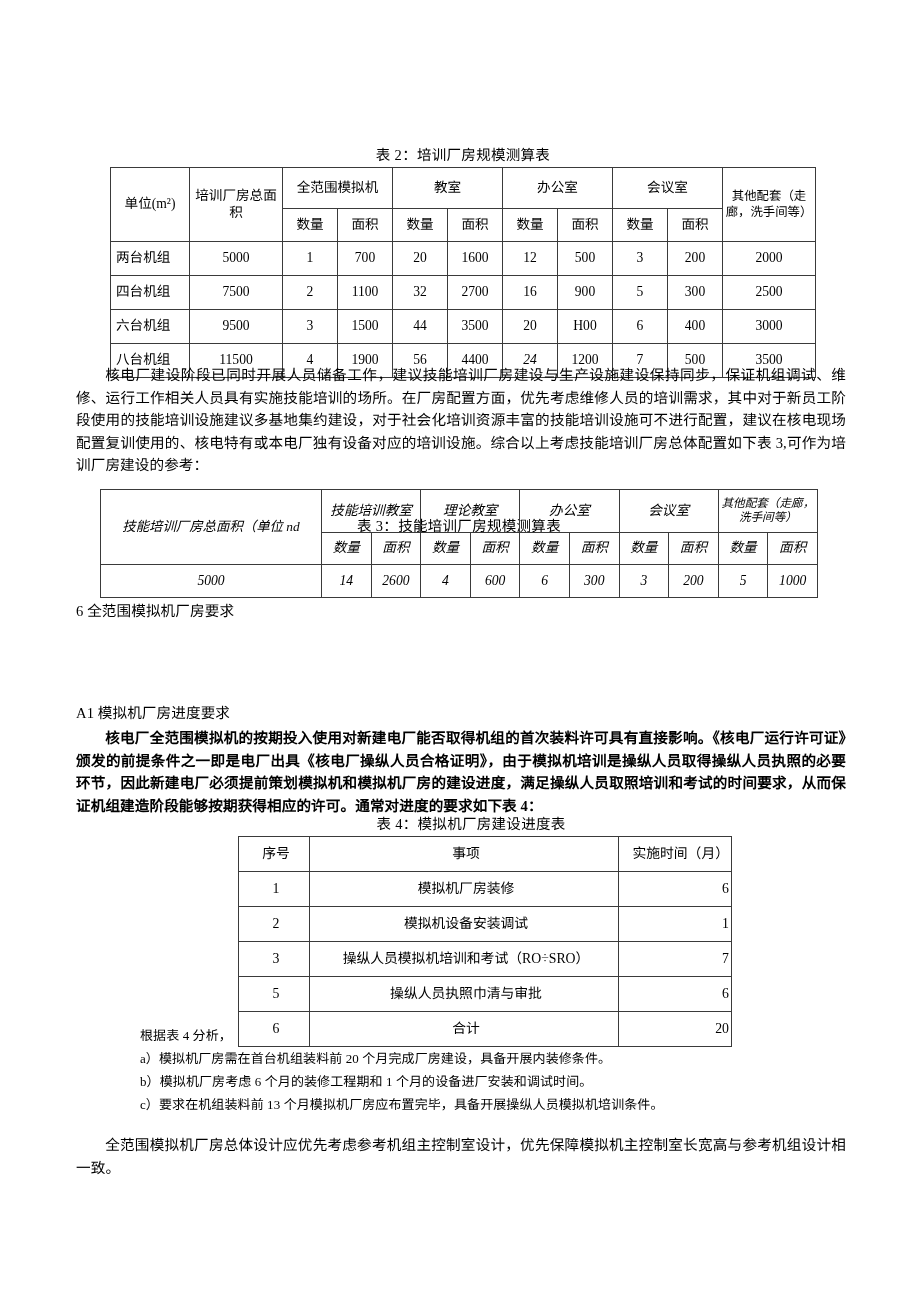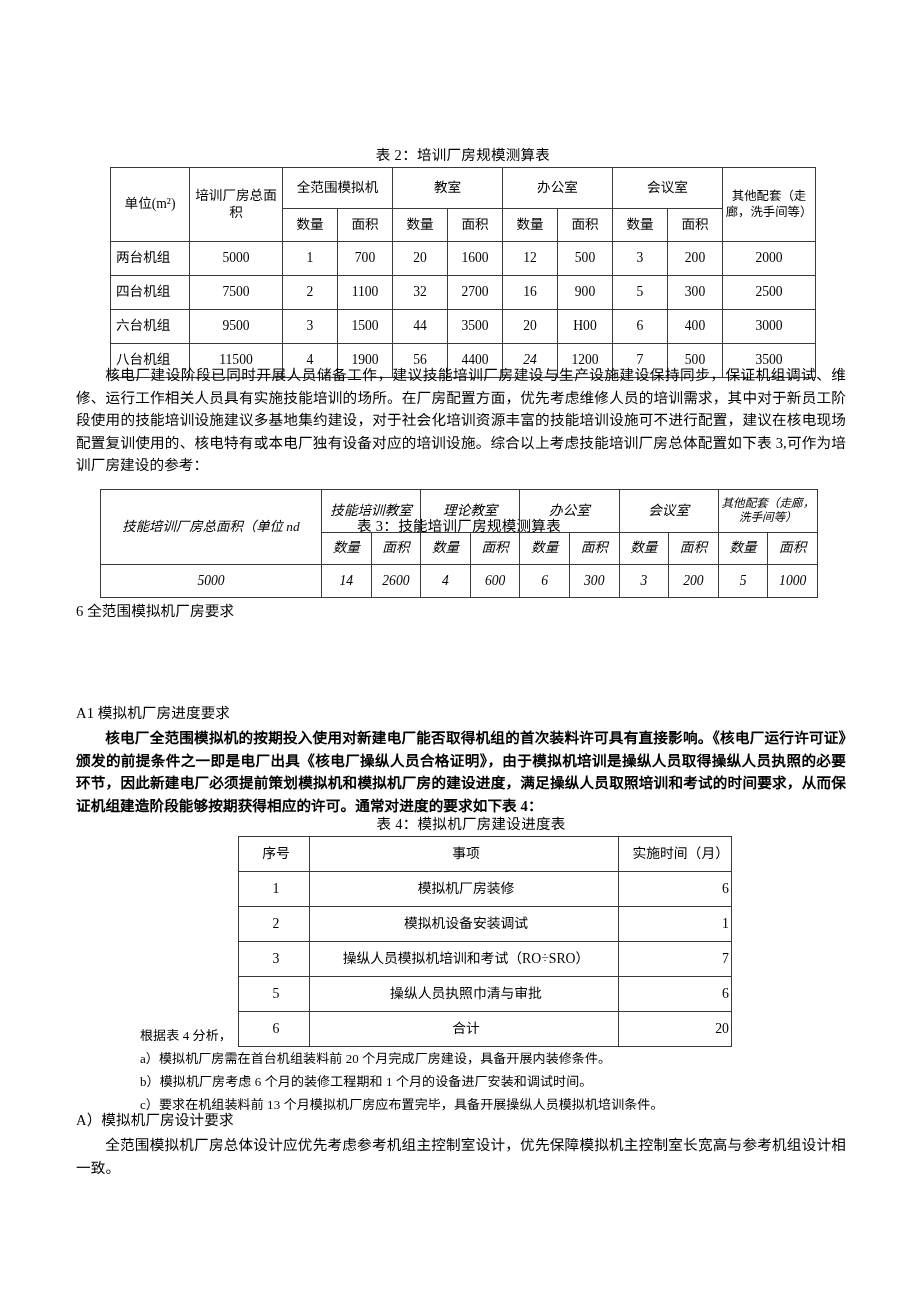--- a/index.html
+++ b/index.html
@@ -295,17 +295,16 @@
     </table>
   </div>
 
   <div id="list-1">
     <div class="listline li-ind0">根据表 4 分析，</div>
     <div class="listline li-ind">a）模拟机厂房需在首台机组装料前 20 个月完成厂房建设，具备开展内装修条件。</div>
     <div class="listline li-ind">b）模拟机厂房考虑 6 个月的装修工程期和 1 个月的设备进厂安装和调试时间。</div>
     <div class="listline li-ind">c）要求在机组装料前 13 个月模拟机厂房应布置完毕，具备开展操纵人员模拟机培训条件。</div>
   </div>
 
-  <div id="head-a2" class="heading">A）模拟机厂房设计要求</div>
 
   <p id="para-4" class="para">全范围模拟机厂房总体设计应优先考虑参考机组主控制室设计，优先保障模拟机主控制室长宽高与参考机组设计相一致。</p>
 
 </div>
 
 </body></html>

